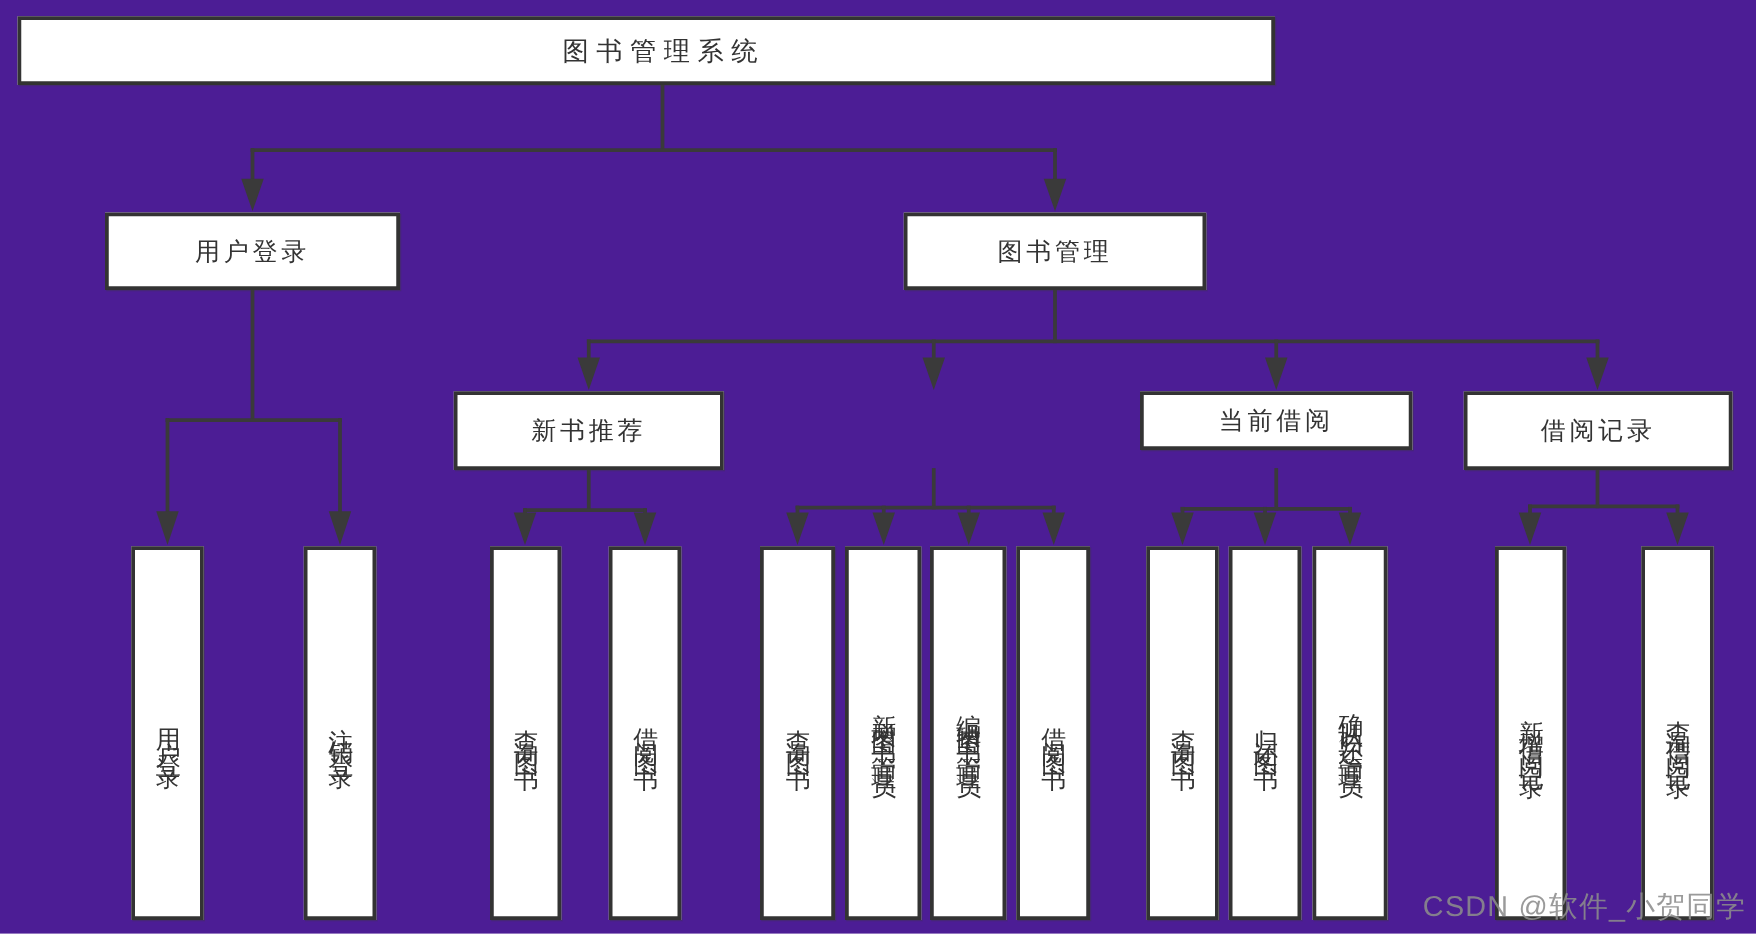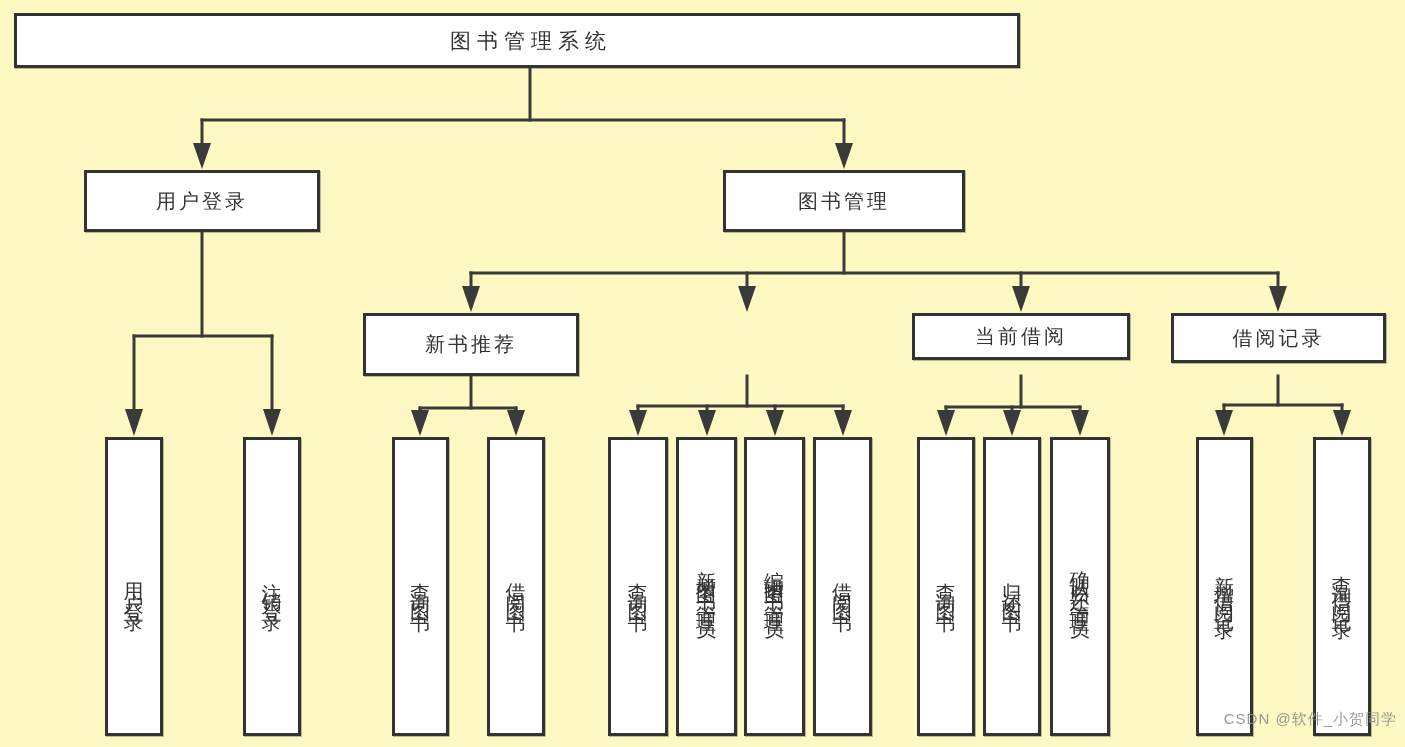--- a/index.html
+++ b/index.html
@@ -5,21 +5,21 @@
   html, body {
     margin: 0;
     padding: 0;
     background: #ffffff;
     font-family: "Liberation Sans", "DejaVu Sans", sans-serif;
   }
   .stage {
     position: relative;
     width: 1405px;
     height: 747px;
-    background: #fef9c3;
+    background: #4c1d95;
     overflow: hidden;
   }
   .connectors {
     position: absolute;
     left: 0;
     top: 0;
     width: 1405px;
     height: 747px;
     z-index: 1;
   }
@@ -60,21 +60,21 @@
   .v-label {
     font-size: 20px;
     letter-spacing: 10px;
     line-height: 1;
   }
   .watermark {
     position: absolute;
     right: 8px;
     top: 710px;
     z-index: 3;
-    font-size: 15px;
+    font-size: 23px;
     letter-spacing: 1px;
     color: rgba(140, 140, 140, 0.88);
     white-space: nowrap;
   }
 </style>
 </head>
 <body>
 
 <div class="stage">
 
@@ -164,21 +164,21 @@
   <div class="box" style="left:363px; top:313px; width:216px; height:63px;">
     <span class="h-label">新书推荐</span>
   </div>
 
   <div class="box" style="left:723px; top:170px; width:242px; height:62px;">
     <span class="h-label">图书管理</span>
   </div>
   <div class="box" style="left:912px; top:313px; width:218px; height:47px;">
     <span class="h-label">当前借阅</span>
   </div>
-  <div class="box" style="left:1171px; top:313px; width:215px; height:50px;">
+  <div class="box" style="left:1171px; top:313px; width:215px; height:63px;">
     <span class="h-label">借阅记录</span>
   </div>
 
   <div class="box v-box" style="left:105px; top:437px; width:58px; height:299px;">
     <span class="v-label">用户登录</span>
   </div>
   <div class="box v-box" style="left:243px; top:437px; width:58px; height:299px;">
     <span class="v-label">注销登录</span>
   </div>
 

